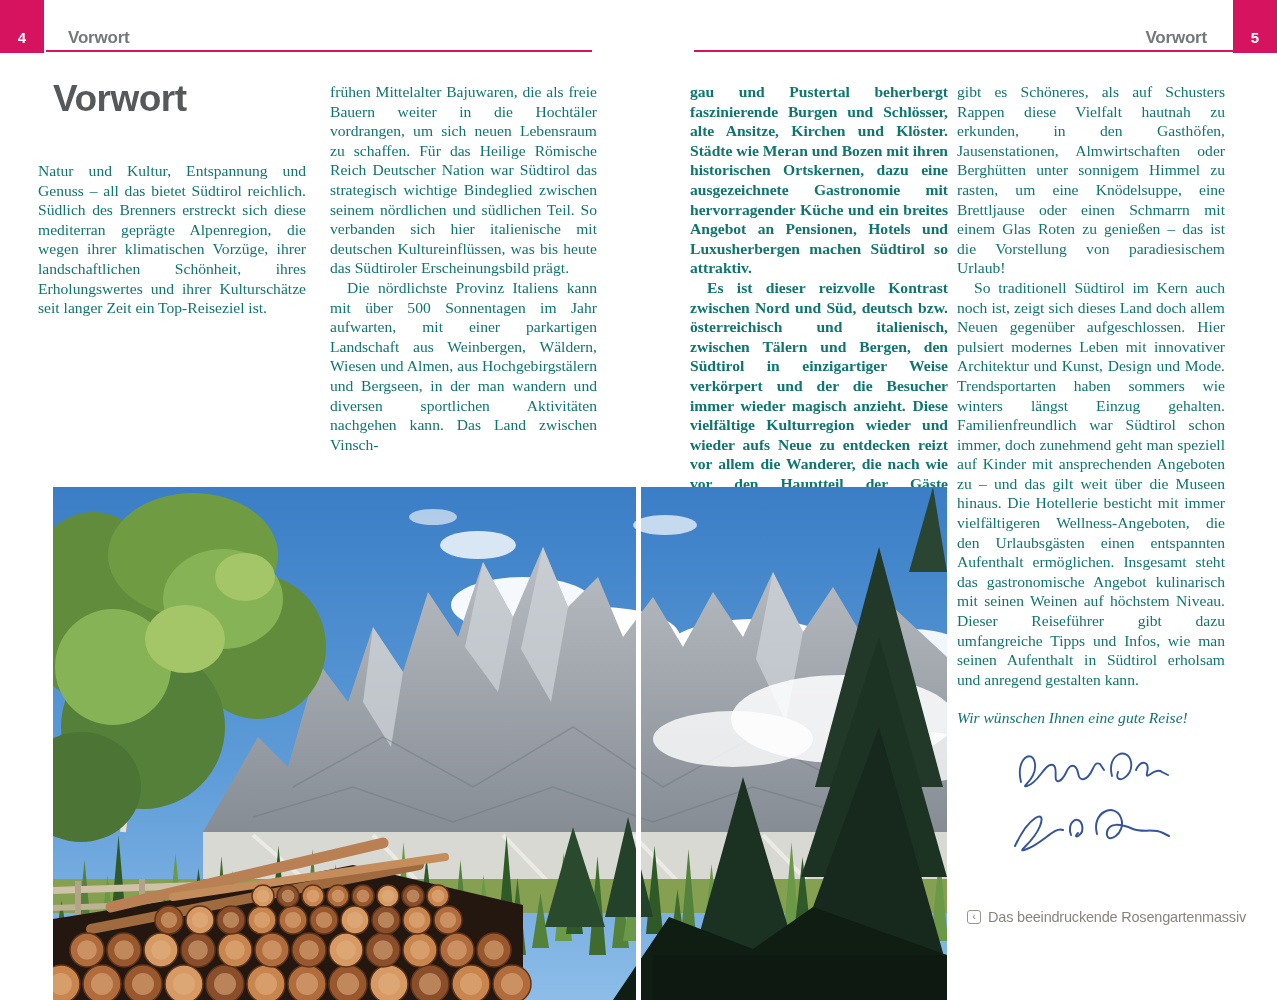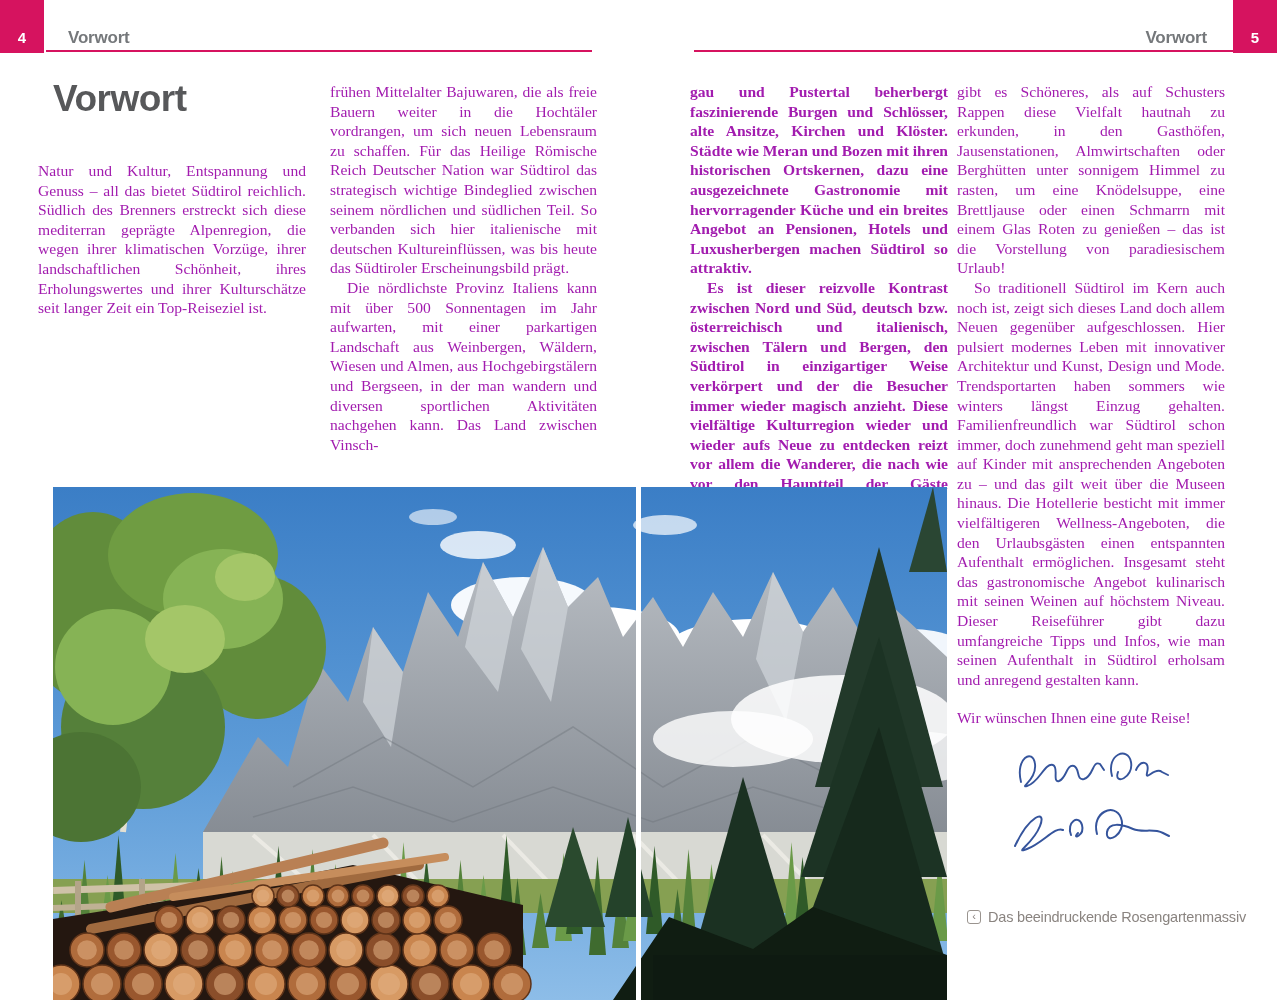--- a/index.html
+++ b/index.html
@@ -14,29 +14,29 @@
   #tab-right{right:0;}
   .running-head{position:absolute;top:28px;color:#75787b;font-weight:700;font-size:17px;letter-spacing:-.2px;}
   #head-left{left:68px;}
   #head-right{right:70px;}
   .head-rule{position:absolute;top:50px;height:2px;background:#d6135f;}
   #rule-left{left:46px;width:546px;}
   #rule-right{left:694px;width:539px;}
 
   
   #page-title{position:absolute;left:53px;top:78px;font-size:37px;font-weight:700;color:#57585a;letter-spacing:-.5px;}
-  .col{position:absolute;color:#a21caf;font-family:"Liberation Serif",serif;font-size:15.6px;
+  .col{position:absolute;color:#0f766e;font-family:"Liberation Serif",serif;font-size:15.6px;
        line-height:19.6px;text-align:justify;hyphens:auto;-webkit-hyphens:auto;}
   .col p{margin:0;}
   .col p.indent{text-indent:17px;}
   #col-l1{left:38px;top:161px;width:268px;}
   #col-l2{left:330px;top:82px;width:267px;}
   #col-r1{left:690px;top:82px;width:258px;font-weight:bold;}
   #col-r2{left:957px;top:82px;width:268px;}
-  .closing{margin-top:19px !important;}
+  .closing{margin-top:19px !important;font-style:italic;}
 
   
   #signature-block{position:absolute;left:1005px;top:740px;width:175px;height:135px;}
 
   
   #photo-credit{position:absolute;left:53px;top:472px;width:894px;text-align:right;
                 font-size:8px;font-weight:700;color:#5f5f5f;letter-spacing:.3px;}
   #photo{position:absolute;left:53px;top:487px;width:894px;height:513px;overflow:hidden;}
   #photo svg{display:block;}
 

